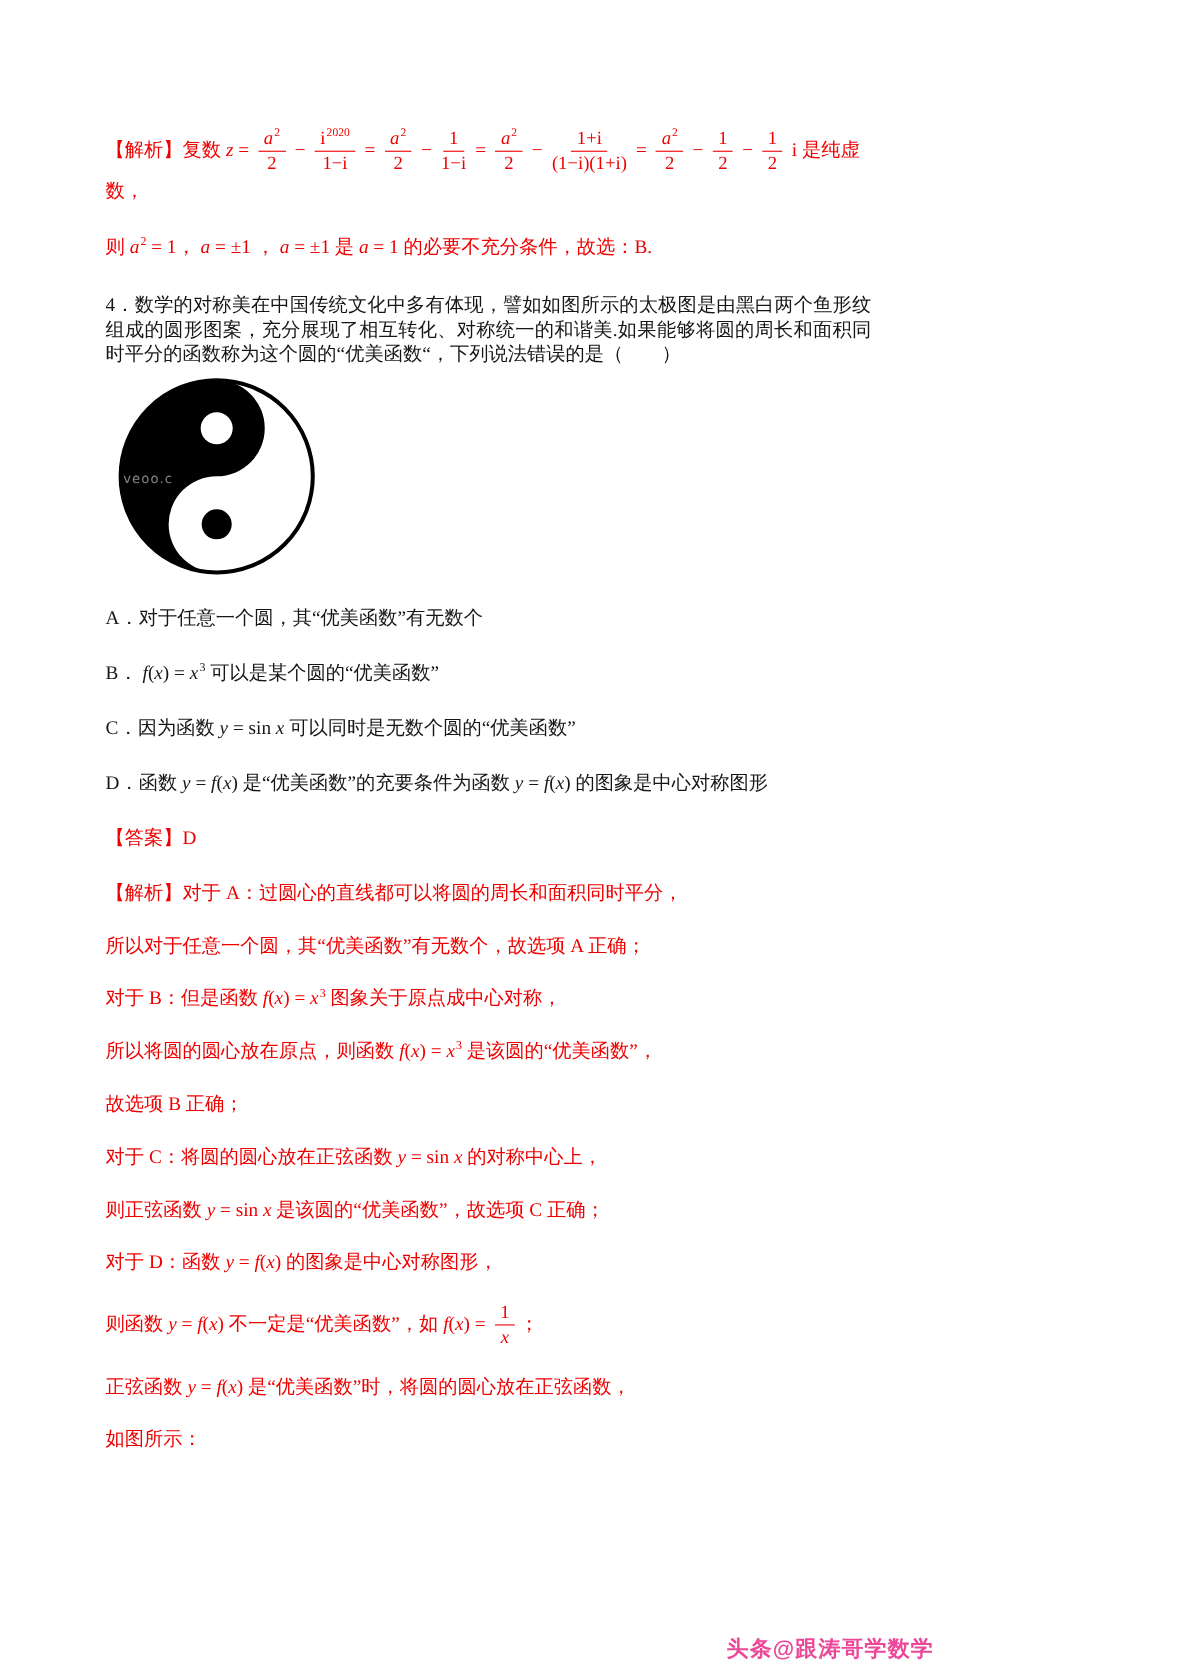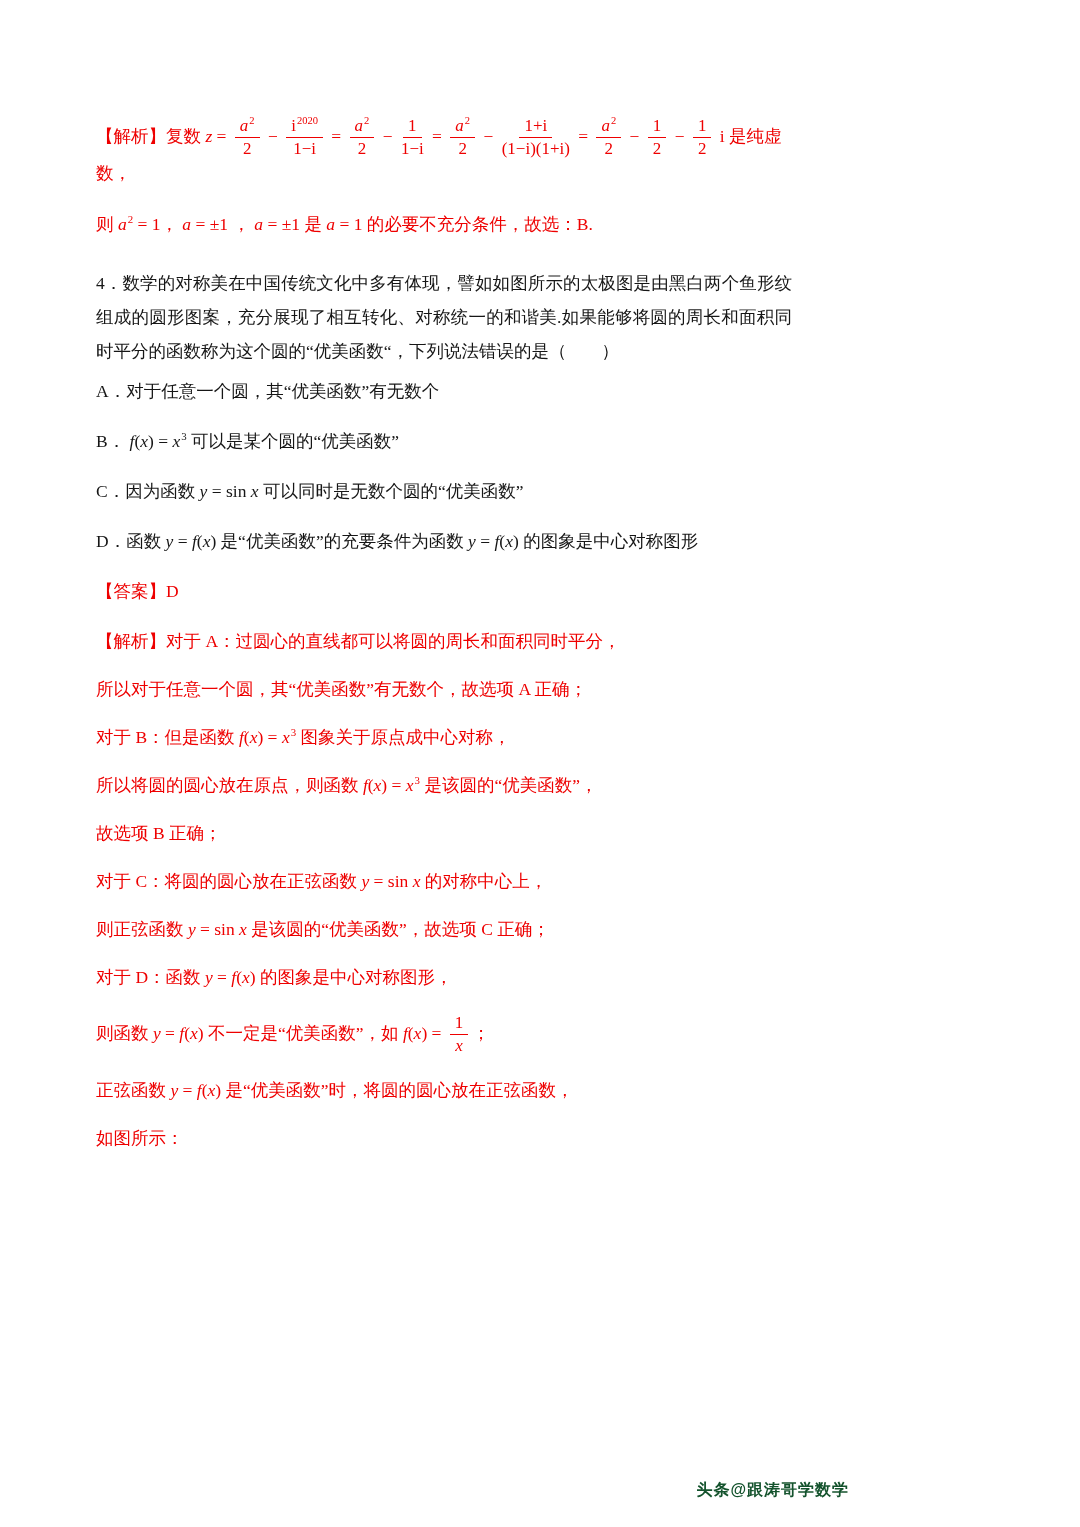--- a/index.html
+++ b/index.html
@@ -8,38 +8,38 @@
     width:1080px;min-height:1527px;
     font-family:"Liberation Serif",serif;
     color:var(--ink,#161616);
   }
   .page{position:relative;width:887px;height:1527px;background:var(--bg,#ffffff);overflow:hidden;}
   .content{padding:116px 95px 0 96px;}
   .line{font-size:17.5px;line-height:1.55;margin-bottom:21px;text-align:left;}
   .red{color:var(--red,#ee0000);}
   .math-line{margin-bottom:24px;}
   .gap-lg{margin-bottom:28px;}
-  .stem{line-height:34px;text-align:justify;margin-bottom:10px;color:var(--ink,#161616);}
+  .stem{line-height:22px;text-align:justify;margin-bottom:10px;color:var(--ink,#161616);}
   .option{margin-bottom:23px;}
   .answer{margin-bottom:22px;}
   
   .m{font-style:italic;font-family:"Liberation Serif",serif;}
   .r{font-family:"Liberation Serif",serif;}
   .txt{font-family:"Liberation Serif",serif;}
   .frac{display:inline-flex;flex-direction:column;align-items:center;vertical-align:middle;margin:0 4px;text-align:center;font-size:0.97em;}
   .frac .num{display:block;padding:0 5px 1px;border-bottom:1.4px solid currentColor;line-height:1.2;white-space:nowrap;}
   .frac .den{display:block;padding-top:1px;line-height:1.2;white-space:nowrap;}
   .pow sup.exp{font-size:0.62em;line-height:0;margin-left:1px;}
   
   .taiji{position:relative;width:182px;height:184px;margin:4px 0 22px 10px;}
   .ph-mark{position:absolute;left:6px;top:86px;font-family:"DejaVu Sans",sans-serif;font-size:12px;color:rgba(165,165,165,0.8);letter-spacing:1px;}
   
   .channel-mark{
-    position:absolute;right:38px;bottom:26px;
-    font-size:16px;font-weight:600;color:#14532d;
+    position:absolute;right:38px;bottom:15px;
+    font-size:20px;font-weight:600;color:#ec4899;
     font-family:"Liberation Sans",sans-serif;letter-spacing:1px;
   }
 </style>
 </head>
 <body>
 
 <div class="page">
   <main class="content">
 
     <p class="line red math-line"><span class="txt">【解析】复数 </span><span class="m">z</span><span class="r"> = </span><span class="frac">
@@ -67,20 +67,29 @@
           <span class="num"><span class="r">1</span></span>
           <span class="den"><span class="r">2</span></span>
         </span><span class="r"> − </span><span class="frac">
           <span class="num"><span class="r">1</span></span>
           <span class="den"><span class="r">2</span></span>
         </span><span class="r"> i </span><span class="txt">是纯虚数，</span></p>
     <p class="line red gap-lg"><span class="txt">则 </span><span class="pow"><span class="m">a</span><sup class="exp">2</sup></span><span class="r"> = 1</span><span class="txt">， </span><span class="m">a</span><span class="r"> = ±1</span><span class="txt"> ， </span><span class="m">a</span><span class="r"> = ±1 </span><span class="txt">是 </span><span class="m">a</span><span class="r"> = 1 </span><span class="txt">的必要不充分条件，故选：</span><span class="r">B.</span></p>
 
     <p class="line stem">4．数学的对称美在中国传统文化中多有体现，譬如如图所示的太极图是由黑白两个鱼形纹组成的圆形图案，充分展现了相互转化、对称统一的和谐美.如果能够将圆的周长和面积同时平分的函数称为这个圆的“优美函数“，下列说法错误的是（　　）</p>
 
+    <figure class="taiji">
+      <svg viewBox="0 0 100 100" width="182" height="182" aria-hidden="true">
+        <circle cx="50" cy="50" r="48" fill="#ffffff" stroke="#000000" stroke-width="2"></circle>
+        <path d="M50,2 a48,48 0 0,0 0,96 a24,24 0 0,1 0,-48 a24,24 0 0,0 0,-48 Z" fill="#000000"></path>
+        <circle cx="50" cy="26" r="8" fill="#ffffff"></circle>
+        <circle cx="50" cy="74" r="7.5" fill="#000000"></circle>
+      </svg>
+      <span class="ph-mark">veoo.c</span>
+    </figure>
 
     <p class="line option"><span class="txt">A．对于任意一个圆，其“优美函数”有无数个</span></p>
     <p class="line option"><span class="txt">B． </span><span class="m">f</span><span class="r">(</span><span class="m">x</span><span class="r">) = </span><span class="pow"><span class="m">x</span><sup class="exp">3</sup></span><span class="txt"> 可以是某个圆的“优美函数”</span></p>
     <p class="line option"><span class="txt">C．因为函数 </span><span class="m">y</span><span class="r"> = sin </span><span class="m">x</span><span class="txt"> 可以同时是无数个圆的“优美函数”</span></p>
     <p class="line option"><span class="txt">D．函数 </span><span class="m">y</span><span class="r"> = </span><span class="m">f</span><span class="r">(</span><span class="m">x</span><span class="r">)</span><span class="txt"> 是“优美函数”的充要条件为函数 </span><span class="m">y</span><span class="r"> = </span><span class="m">f</span><span class="r">(</span><span class="m">x</span><span class="r">)</span><span class="txt"> 的图象是中心对称图形</span></p>
 
     <p class="line red answer">【答案】D</p>
 
     <p class="line red"><span class="txt">【解析】对于 A：过圆心的直线都可以将圆的周长和面积同时平分，</span></p>
     <p class="line red"><span class="txt">所以对于任意一个圆，其“优美函数”有无数个，故选项 A 正确；</span></p>

